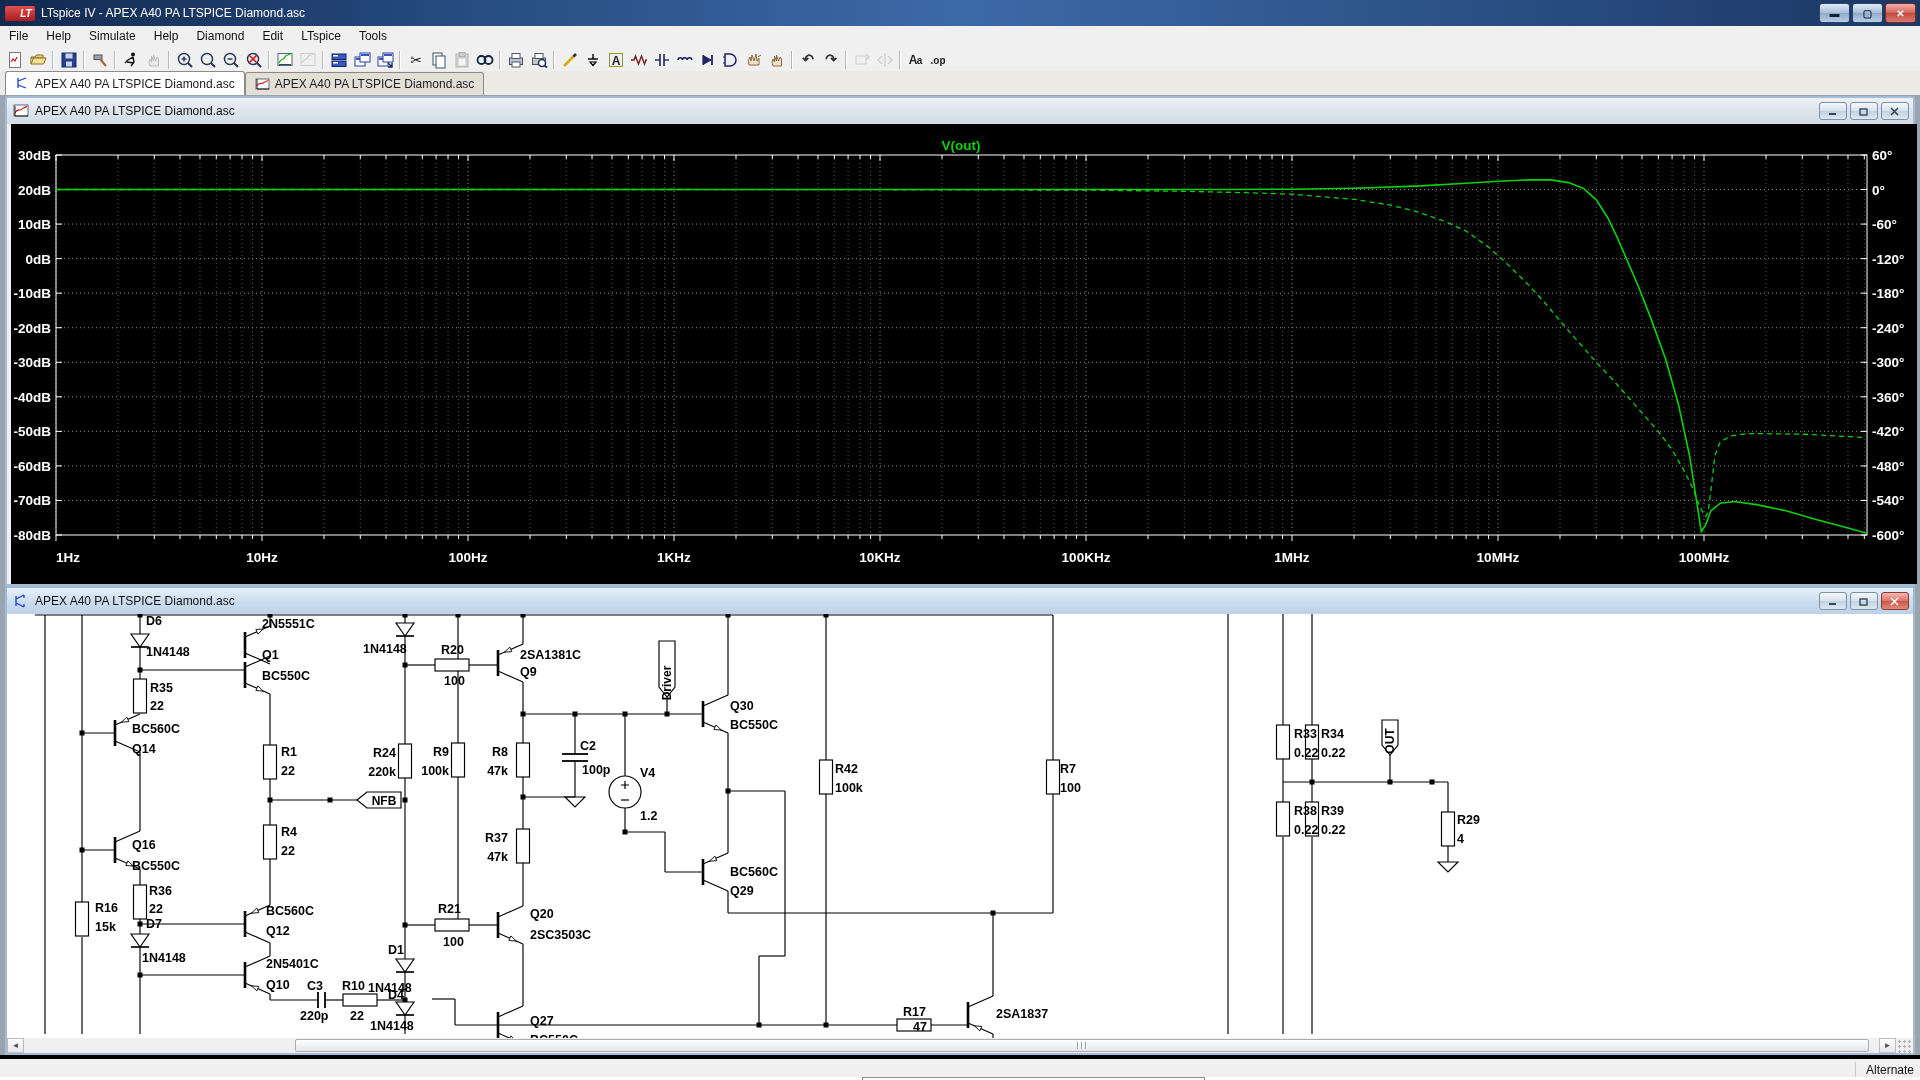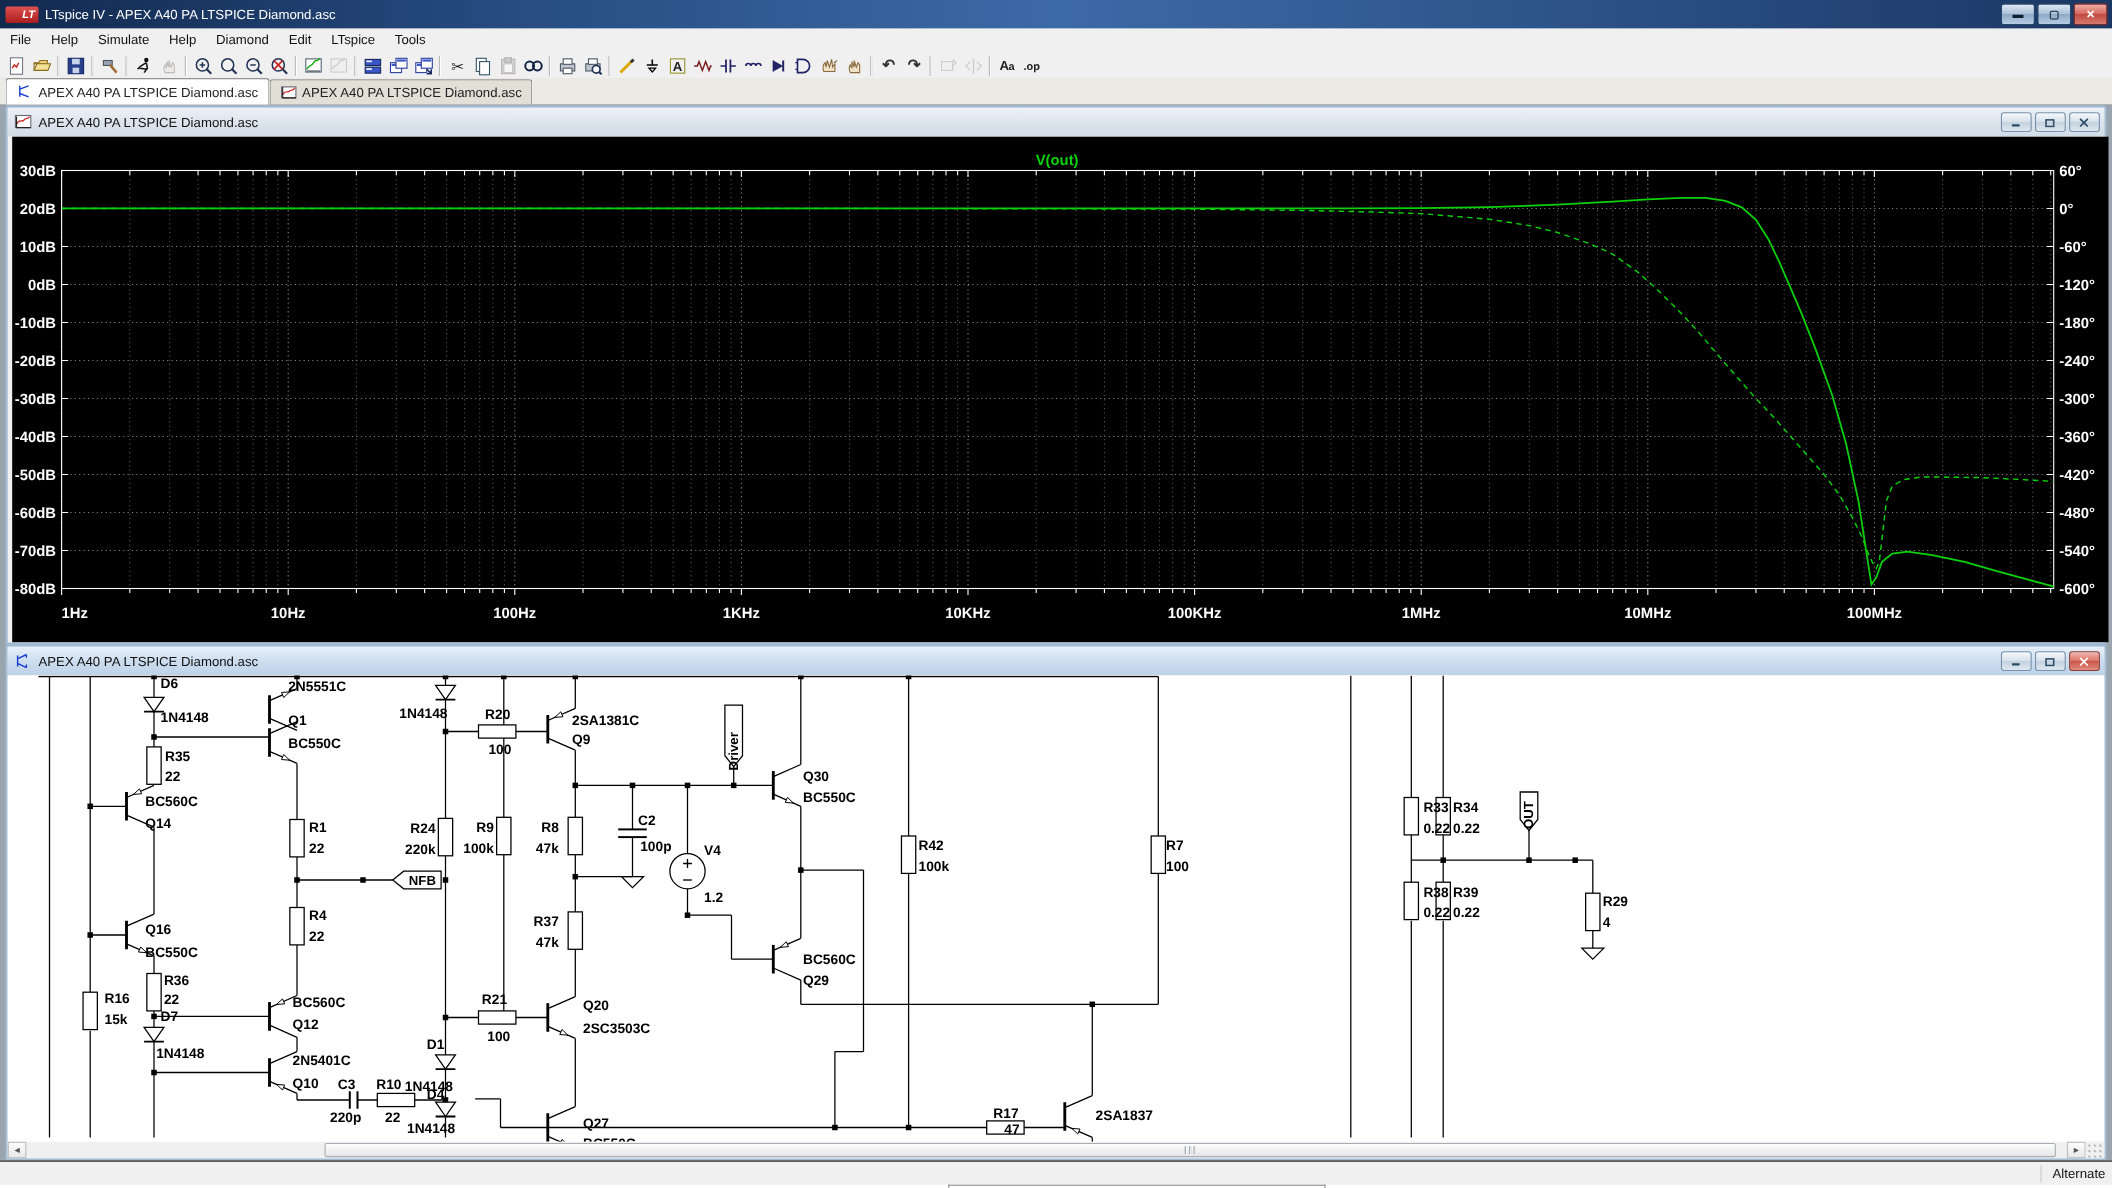--- a/index.html
+++ b/index.html
@@ -48,21 +48,21 @@
   .hscroll{position:absolute;left:0;bottom:0;width:100%;height:15px;background:#f0f0f0;display:block;}
   .sbtn{position:absolute;top:0;width:17px;height:15px;background:linear-gradient(#fdfdfd,#e8e8e8);
     border:1px solid #b8bcc0;box-sizing:border-box;color:#555;font-size:8px;line-height:13px;text-align:center;}
   .sthumb{position:absolute;top:1px;height:13px;background:linear-gradient(#fdfdfd,#e4e6e8);
     border:1px solid #a8adb2;border-radius:2px;box-sizing:border-box;display:flex;align-items:center;justify-content:center;gap:2px;}
   .sthumb i{display:block;width:1px;height:7px;background:#9aa0a6;border-right:1px solid #fff;}
   .scorner{position:absolute;right:0;top:0;width:17px;height:15px;background:#f0f0f0;
     background-image:radial-gradient(circle at 70% 70%, #b0b0b0 1px, transparent 1.2px);background-size:5px 5px;}
   
   .statusbar{position:absolute;left:0;top:1055px;width:1920px;height:22px;background:#f0f0f0;
-    border-top:1px solid #000000;font-size:12px;color:#111;}
+    border-top:4px solid #000000;font-size:12px;color:#111;}
   .status-right{position:absolute;right:6px;top:3px;padding-left:10px;border-left:1px solid #c8c8c8;height:16px;line-height:16px;}
   .bottom-sliver{position:absolute;left:0;top:1077px;width:1920px;height:3px;background:#fff;}
   .bottom-box{position:absolute;left:862px;top:0;width:343px;height:3px;border:1px solid #909090;border-bottom:none;background:#fdfdfd;box-sizing:border-box;}
   svg text{font-family:"Liberation Sans",sans-serif;}
 </style>
 </head>
 <body>
 
 <div class="titlebar">
   <div class="app-icon">LT</div>

